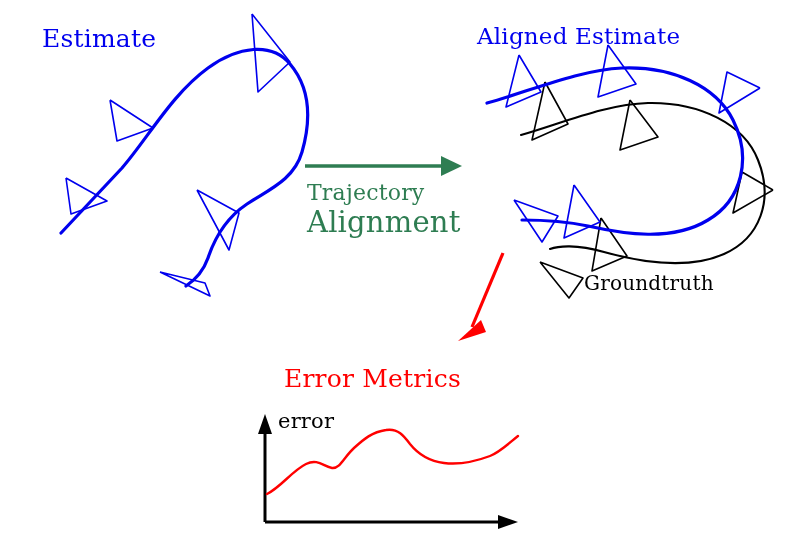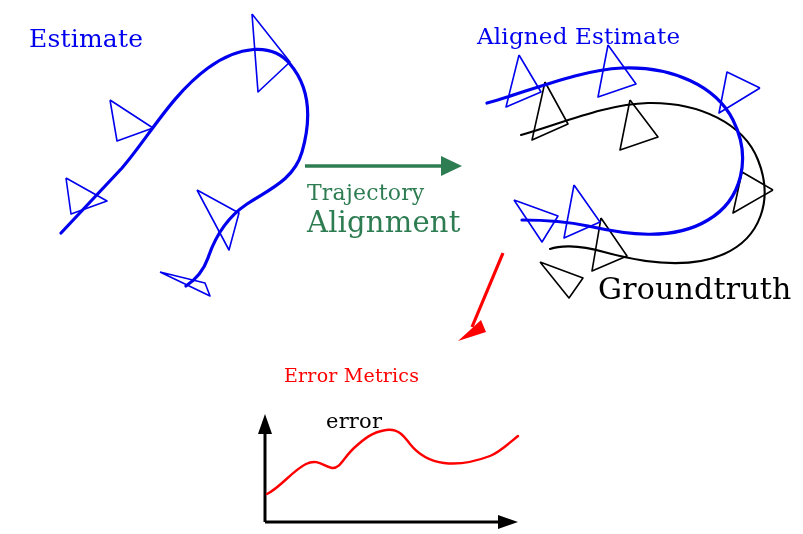--- a/index.html
+++ b/index.html
@@ -22,61 +22,60 @@
     height: 534px;
   }
   .lbl {
     position: absolute;
     white-space: nowrap;
     font-family: "DejaVu Serif", "Liberation Serif", serif;
     font-weight: 400;
     letter-spacing: 0.2px;
   }
   #label-estimate {
-    left: 29px;
+    left: 42px;
     top: 24px;
     font-size: 25px;
     color: #0000ee;
   }
   #label-aligned-estimate {
     left: 477px;
     top: 23px;
     font-size: 23px;
     color: #0000ee;
   }
   #label-groundtruth {
-    left: 598px;
+    left: 584px;
     top: 271px;
-    font-size: 30px;
+    font-size: 20px;
     color: #000000;
   }
   #label-error-metrics {
     left: 284px;
     top: 364px;
-    font-size: 19px;
+    font-size: 25px;
     color: #ff0000;
   }
   #label-trajectory {
     left: 307px;
     top: 180px;
     font-size: 22px;
     color: #2e7d52;
   }
   #label-alignment {
     left: 307px;
     top: 205px;
     font-size: 29px;
     color: #2e7d52;
   }
   #label-error-axis {
     left: 278px;
     top: 409px;
     font-size: 21px;
     color: #000000;
-    margin-left: 48px;
   }
 </style>
 </head>
 <body>
 
 <svg id="canvas" viewBox="0 0 803 534">
 
   <g>
     <path d="M 61,233 L 122,168 C 148,138 172,94 208,68 C 238,46 272,42 290,64
          C 312,90 310,124 302,152 C 294,180 268,190 247,204

